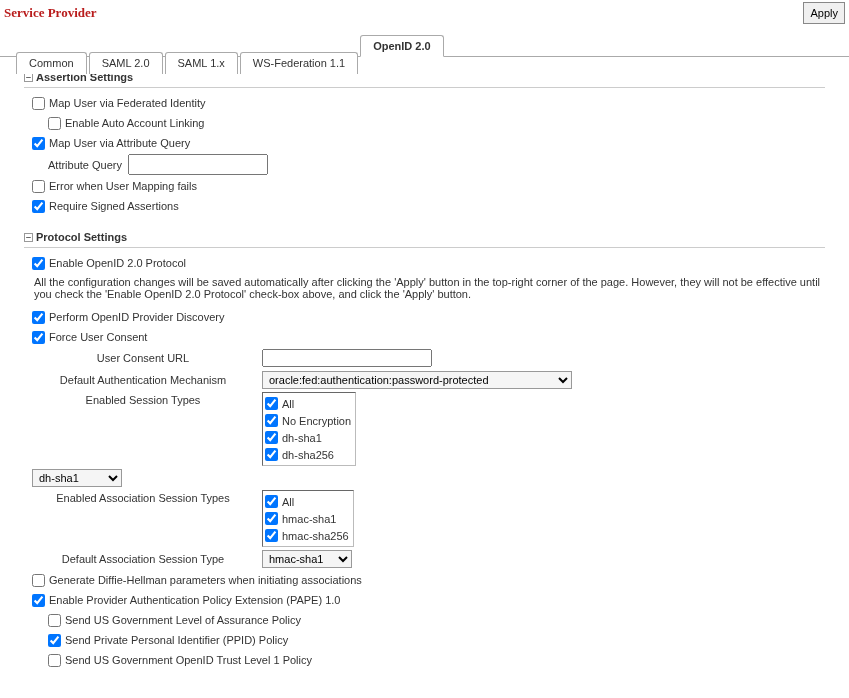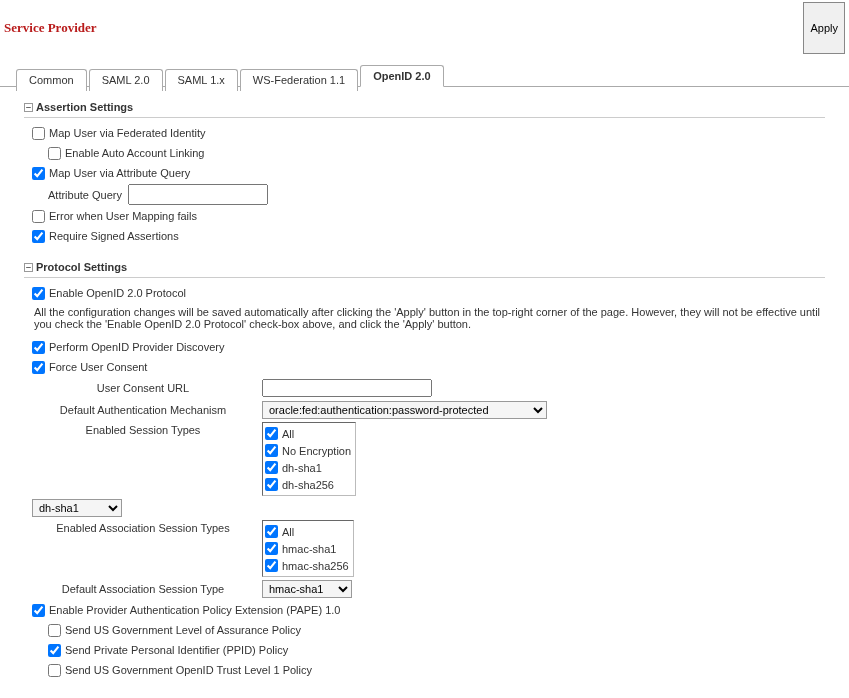--- a/index.html
+++ b/index.html
@@ -19,21 +19,21 @@
       padding: 2px 4px;
     }
     .page-title {
       font-size: 13px;
       font-weight: bold;
       color: #b91c1c;
       font-family: Georgia, 'Times New Roman', serif;
     }
     .apply-btn {
       font-size: 11px;
-      padding: 19px 6px;
+      padding: 4px 6px;
       background: #f0f0f0;
       border: 1px solid #888;
       cursor: pointer;
       font-family: Tahoma, Verdana, Arial, sans-serif;
     }
     .tabs {
       margin: 8px 0 0 0;
       padding: 0 16px;
       border-bottom: 1px solid #aaa;
       display: flex;
@@ -41,21 +41,21 @@
     }
     .tab {
       padding: 4px 12px;
       border: 1px solid #aaa;
       border-bottom: none;
       border-radius: 3px 3px 0 0;
       background: #fff;
       font-size: 11px;
       cursor: pointer;
       position: relative;
-      top: 5px;
+      top: 18px;
     }
     .tab.active {
       font-weight: bold;
       background: #fff;
       border-bottom: 1px solid #fff;
       top: 1px;
     }
     .content {
       padding: 10px 24px;
     }
@@ -111,21 +111,21 @@
     }
     .form-control input[type="text"],
     .form-control select {
       font-size: 11px;
       font-family: inherit;
       padding: 1px 2px;
     }
     .txt-med { width: 170px; }
     .txt-short { width: 140px; }
     .sel-short { width: 90px; }
-    .sel-long { width: 285px; }
+    .sel-long { width: 310px; }
     .info-text {
       font-size: 11px;
       margin: 4px 0 8px 2px;
       color: #333;
     }
     .option-box {
       border: 1inset #aaa;
       border: 1px inset #bbb;
       padding: 2px 4px 2px 2px;
       display: inline-block;
@@ -274,20 +274,24 @@
     <div class="form-row">
       <div class="form-label">Default Association Session Type</div>
       <div class="form-control">
         <select class="sel-short">
           <option>hmac-sha1</option>
         </select>
       </div>
     </div>
 
     <div class="row">
+      <input type="checkbox" style="">
+      <span class="label-text">Generate Diffie-Hellman parameters when initiating associations</span>
+    </div>
+    <div class="row">
       <input type="checkbox" checked="" style="">
       <span class="label-text">Enable Provider Authentication Policy Extension (PAPE) 1.0</span>
     </div>
     <div class="row indent1">
       <input type="checkbox" style="">
       <span class="label-text">Send US Government Level of Assurance Policy</span>
     </div>
     <div class="row indent1">
       <input type="checkbox" checked="" style="">
       <span class="label-text">Send Private Personal Identifier (PPID) Policy</span>

